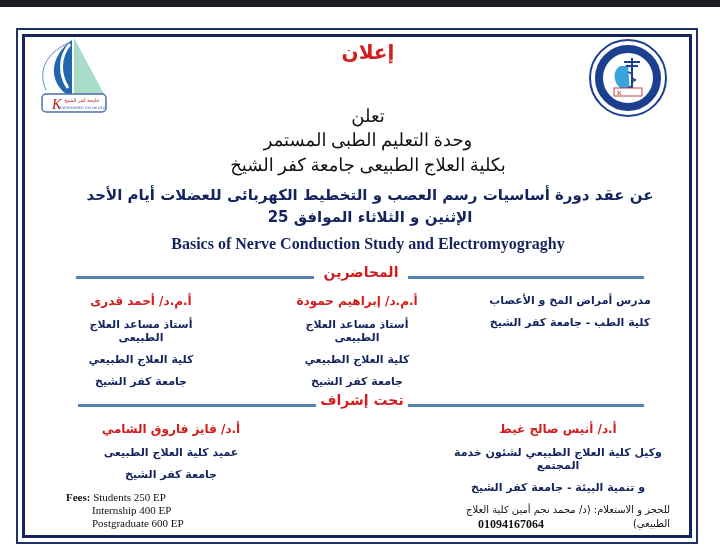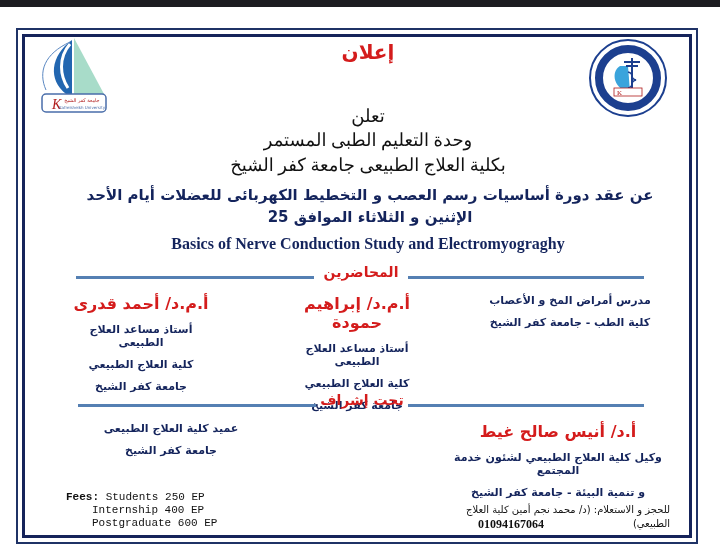--- a/index.html
+++ b/index.html
@@ -10,23 +10,23 @@
   .frame-inner { position: absolute; left: 22px; top: 34px; width: 670px; height: 504px; border: 3px solid #15235a; }
   .center { position: absolute; left: 8px; width: 720px; text-align: center; direction: rtl; }
   .title { top: 40px; color: #d41c1c; font-size: 20px; font-weight: bold; }
   .plain { color: #111; font-size: 18px; font-family: "Liberation Serif", serif; }
   .l1 { top: 105px; } .l2 { top: 129px; } .l3 { top: 154px; }
   .course-ar { top: 184px; left: 70px; width: 600px; color: #14245c; font-size: 15px; font-weight: bold; line-height: 22px; text-align: center; }
   .course-en { top: 235px; color: #14245c; font-size: 16px; font-weight: bold; direction: ltr; font-family: "Liberation Serif", serif; }
   .divider { position: absolute; height: 3px; background: #5580b3; }
   .sec-title { position: absolute; color: #d41c1c; font-size: 14px; font-weight: bold; direction: rtl; text-align: center; }
   .person { position: absolute; text-align: center; direction: rtl; }
-  .person .name { color: #d41c1c; font-size: 16px; font-weight: bold; margin-bottom: 10px; }
+  .person .name { color: #d41c1c; font-size: 12px; font-weight: bold; margin-bottom: 10px; }
   .person .line { color: #14245c; font-size: 11px; font-weight: bold; margin-bottom: 9px; }
-  .fees { position: absolute; left: 66px; top: 491px; font-family: Liberation Mono, monospace; font-size: 11px; color: #111; line-height: 13px; }
+  .fees { position: absolute; left: 66px; top: 491px; font-family: Liberation Serif, serif; font-size: 11px; color: #111; line-height: 13px; }
   .fees b { font-weight: bold; }
   .fees .indent { padding-left: 26px; }
   .contact { position: absolute; left: 440px; top: 503px; width: 230px; font-size: 10px; color: #111; direction: rtl; text-align: right; line-height: 14px; }
   .phone { position: absolute; left: 478px; top: 517px; font-family: "Liberation Serif", serif; font-weight: bold; font-size: 12px; color: #111; }
   .logo { position: absolute; }
 </style>
 </head>
 <body>
 
 <div class="topbar"></div>
@@ -98,20 +98,21 @@
 <div class="divider" style="left:408px;top:404px;width:236px;"></div>
 <div class="sec-title" style="left:316px;top:392px;width:92px;">تحت إشراف</div>
 
 <div class="person" style="left:440px;top:422px;width:236px;">
   <div class="name">أ.د/ أنيس صالح غيط</div>
   <div class="line">وكيل كلية العلاج الطبيعي لشئون خدمة المجتمع</div>
   <div class="line">و تنمية البيئة - جامعة كفر الشيخ</div>
 </div>
 
 <div class="person" style="left:96px;top:422px;width:150px;">
+  <div class="name">أ.د/ فايز فاروق الشامي</div>
   <div class="line">عميد كلية العلاج الطبيعى</div>
   <div class="line">جامعة كفر الشيخ</div>
 </div>
 
 <div class="fees">
   <div><b>Fees:</b> <span>Students 250 EP</span></div>
   <div class="indent">Internship 400 EP</div>
   <div class="indent">Postgraduate 600 EP</div>
 </div>
 

